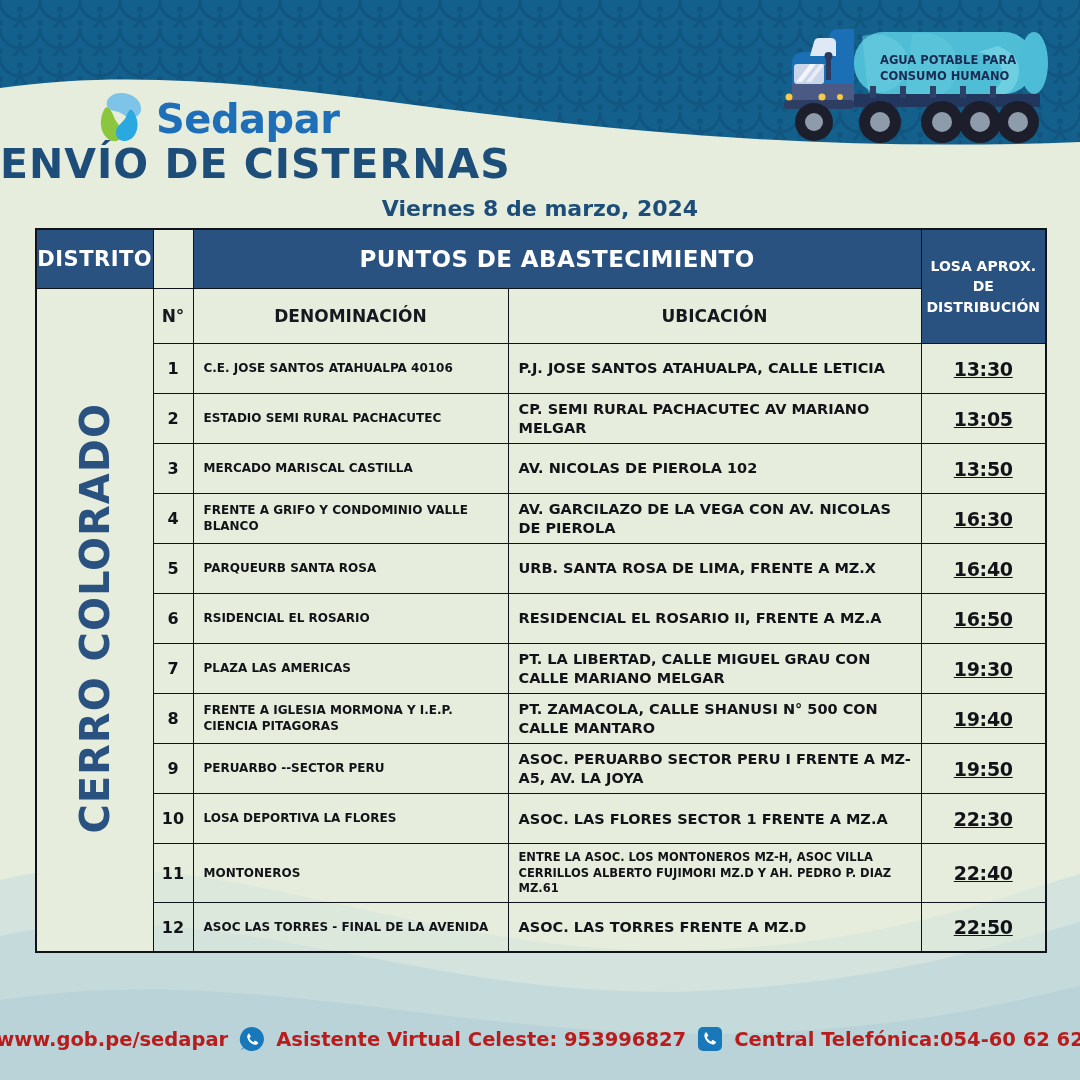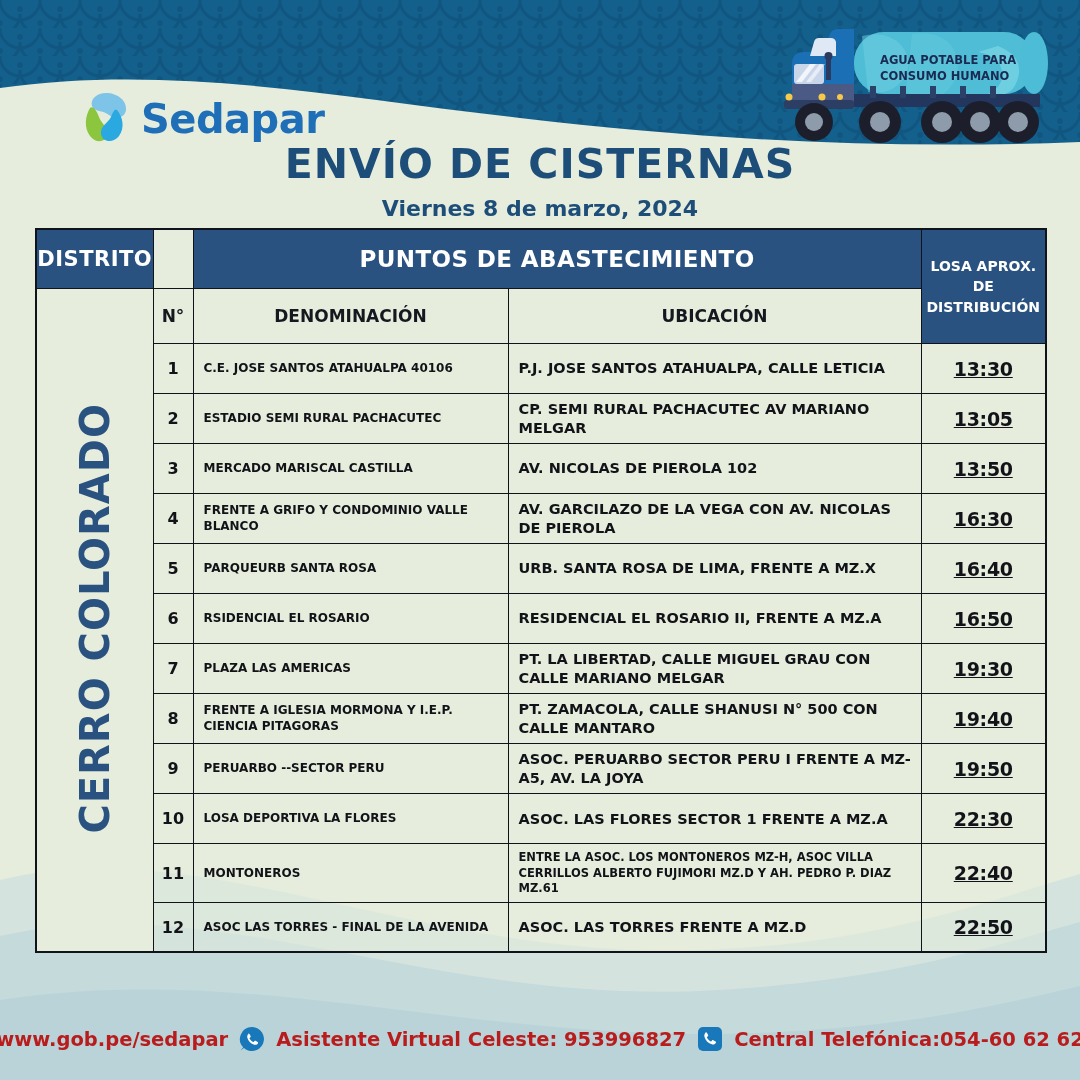--- a/index.html
+++ b/index.html
@@ -23,31 +23,31 @@
   }
   #header-wave-mask{
     position:absolute;left:0;top:0;width:1080px;height:230px;
   }
   
   #truck{
     position:absolute;left:762px;top:18px;width:300px;height:135px;
   }
   
   #logo-wrap{
-    position:absolute;left:77px;top:88px;width:210px;height:62px;
+    position:absolute;left:92px;top:88px;width:210px;height:62px;
     display:flex;align-items:center;gap:8px;
   }
   #logo-mark{width:56px;height:58px;flex:0 0 auto;}
   #logo-word{
     font-size:40px;font-weight:bold;color:#1e6fb8;letter-spacing:-0.5px;
     font-family:"DejaVu Sans", sans-serif;
   }
   
   #title-main{
-    position:absolute;left:0;top:140px;width:1080px;text-align:center;
+    position:absolute;left:0;top:140px;width:1080px;
     font-size:41px;font-weight:bold;color:#1d4e79;letter-spacing:1px;
     font-family:"DejaVu Sans", sans-serif;
   }
   #title-sub{
     position:absolute;left:0;top:196px;width:1080px;text-align:center;
     font-size:22px;font-weight:bold;color:#1d4e79;
     font-family:"DejaVu Sans", sans-serif;
   }
 
   

